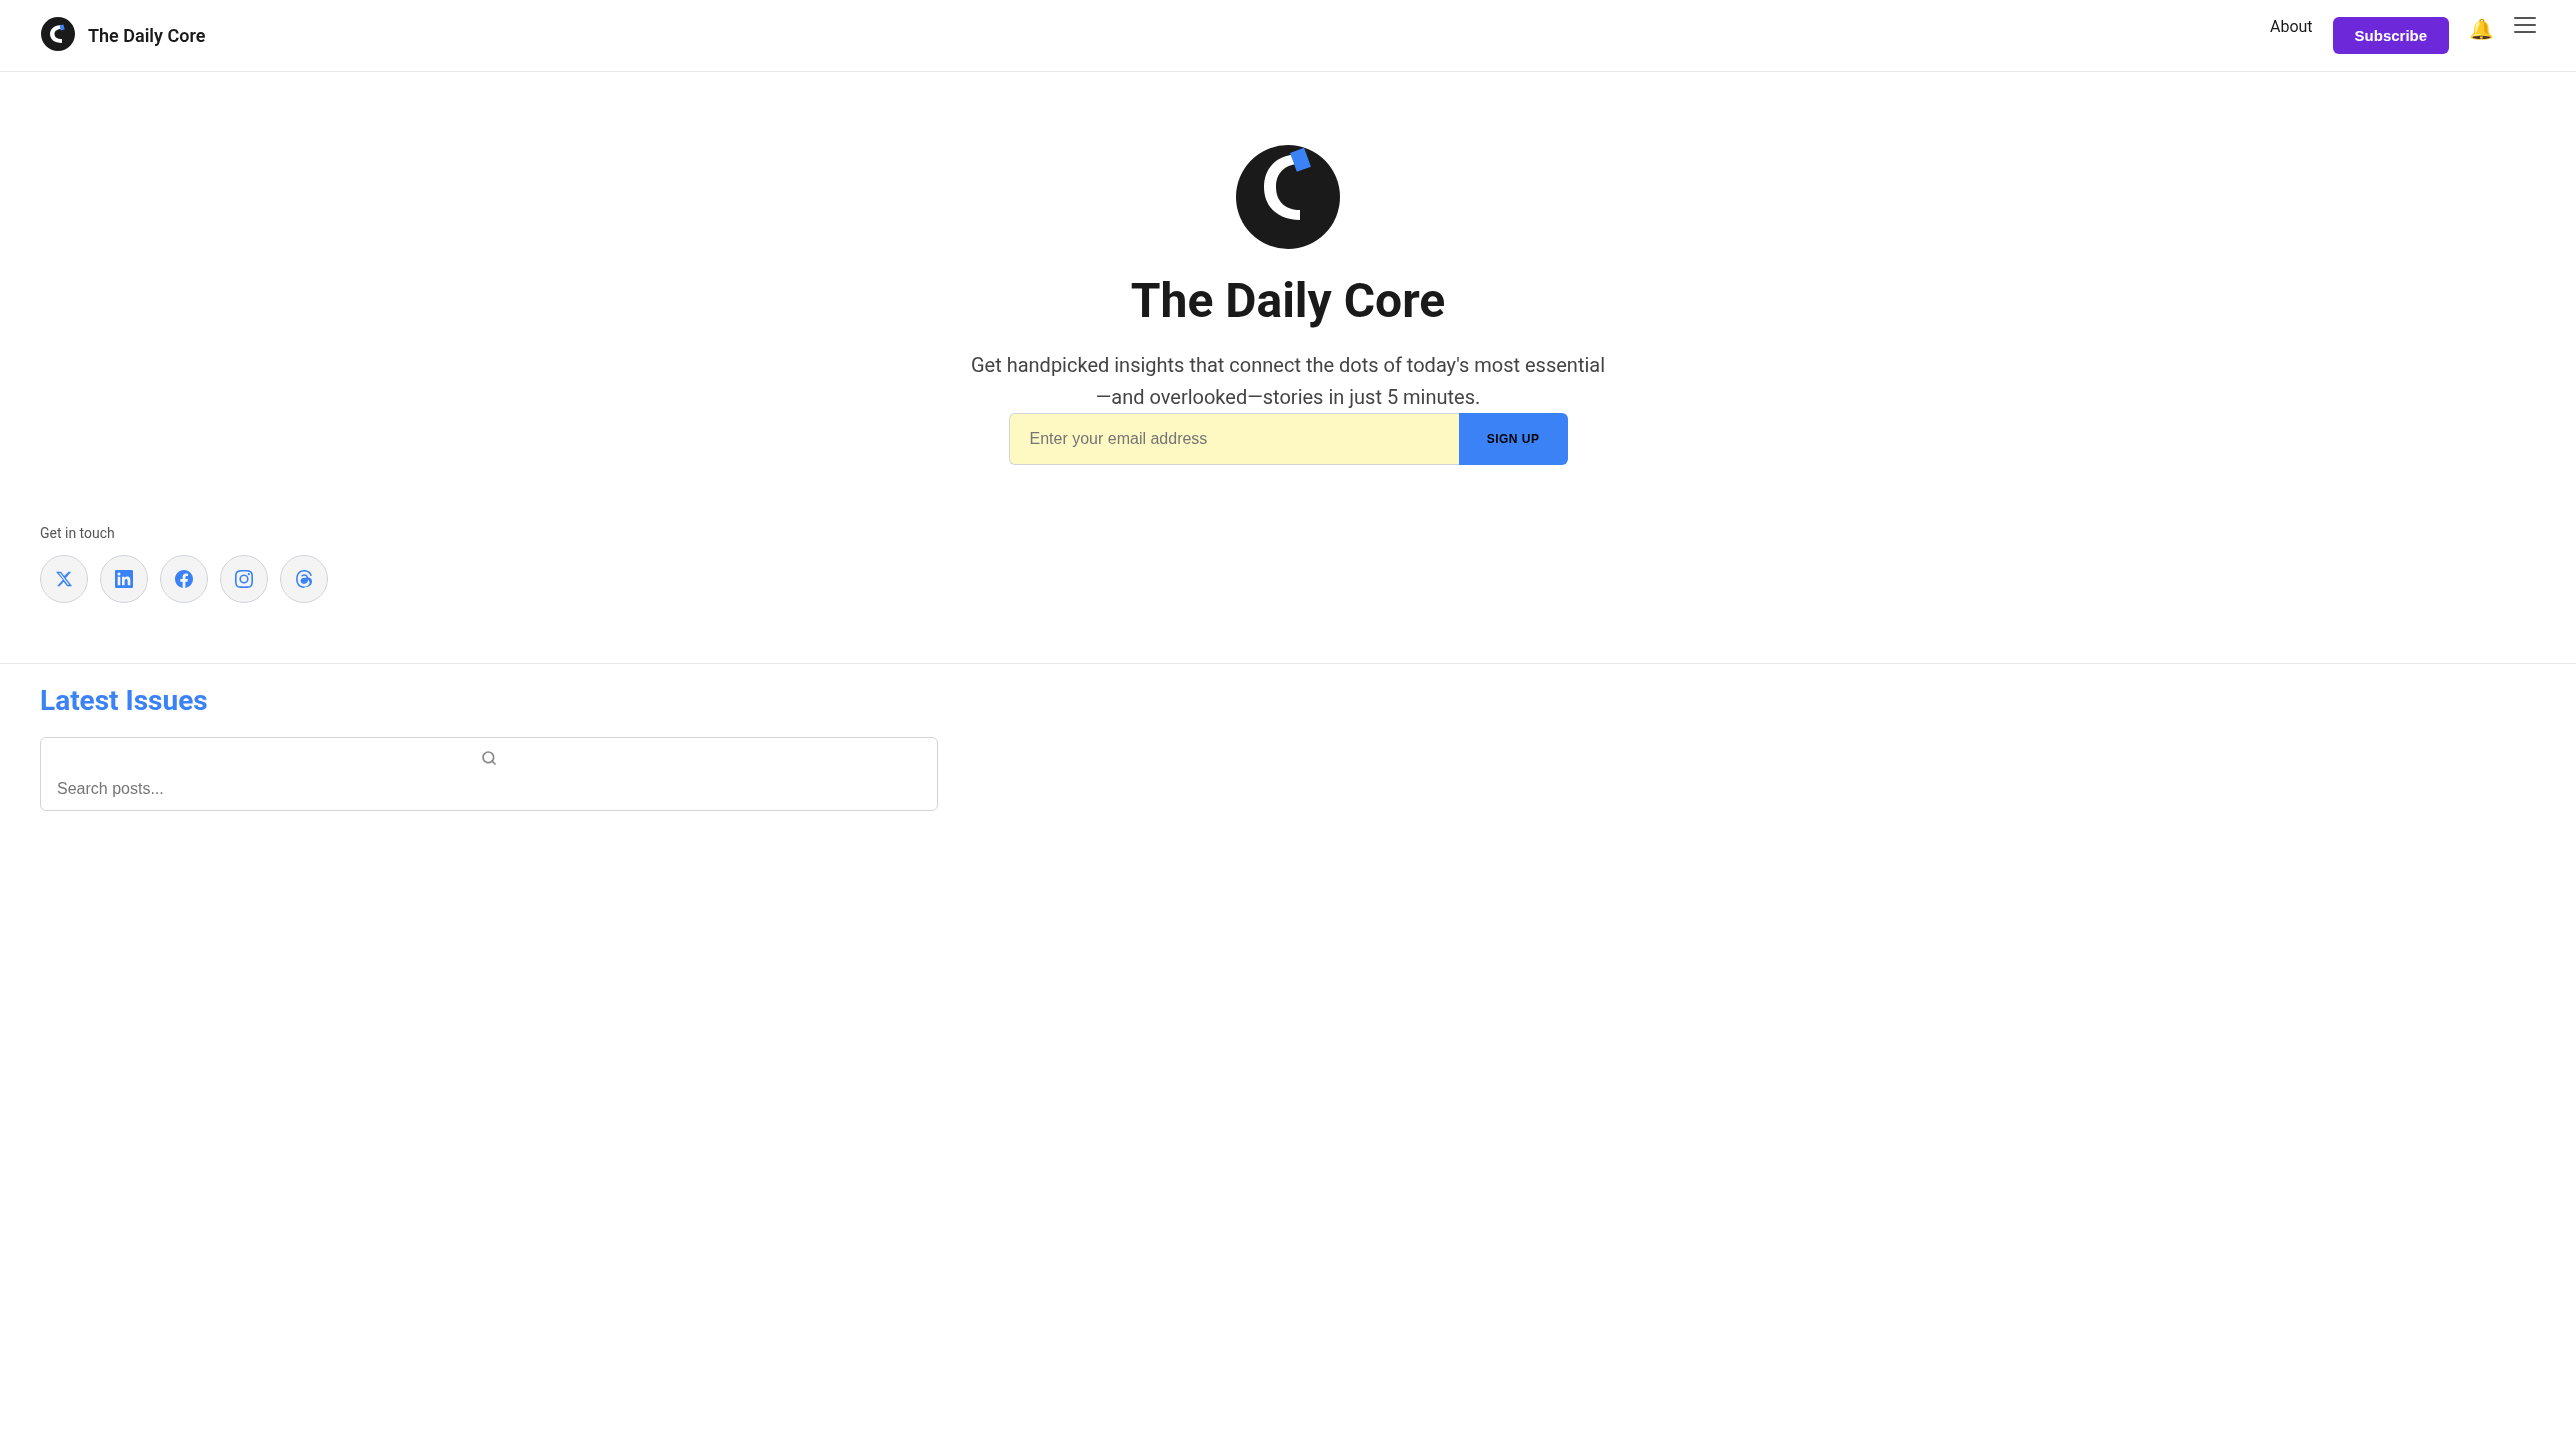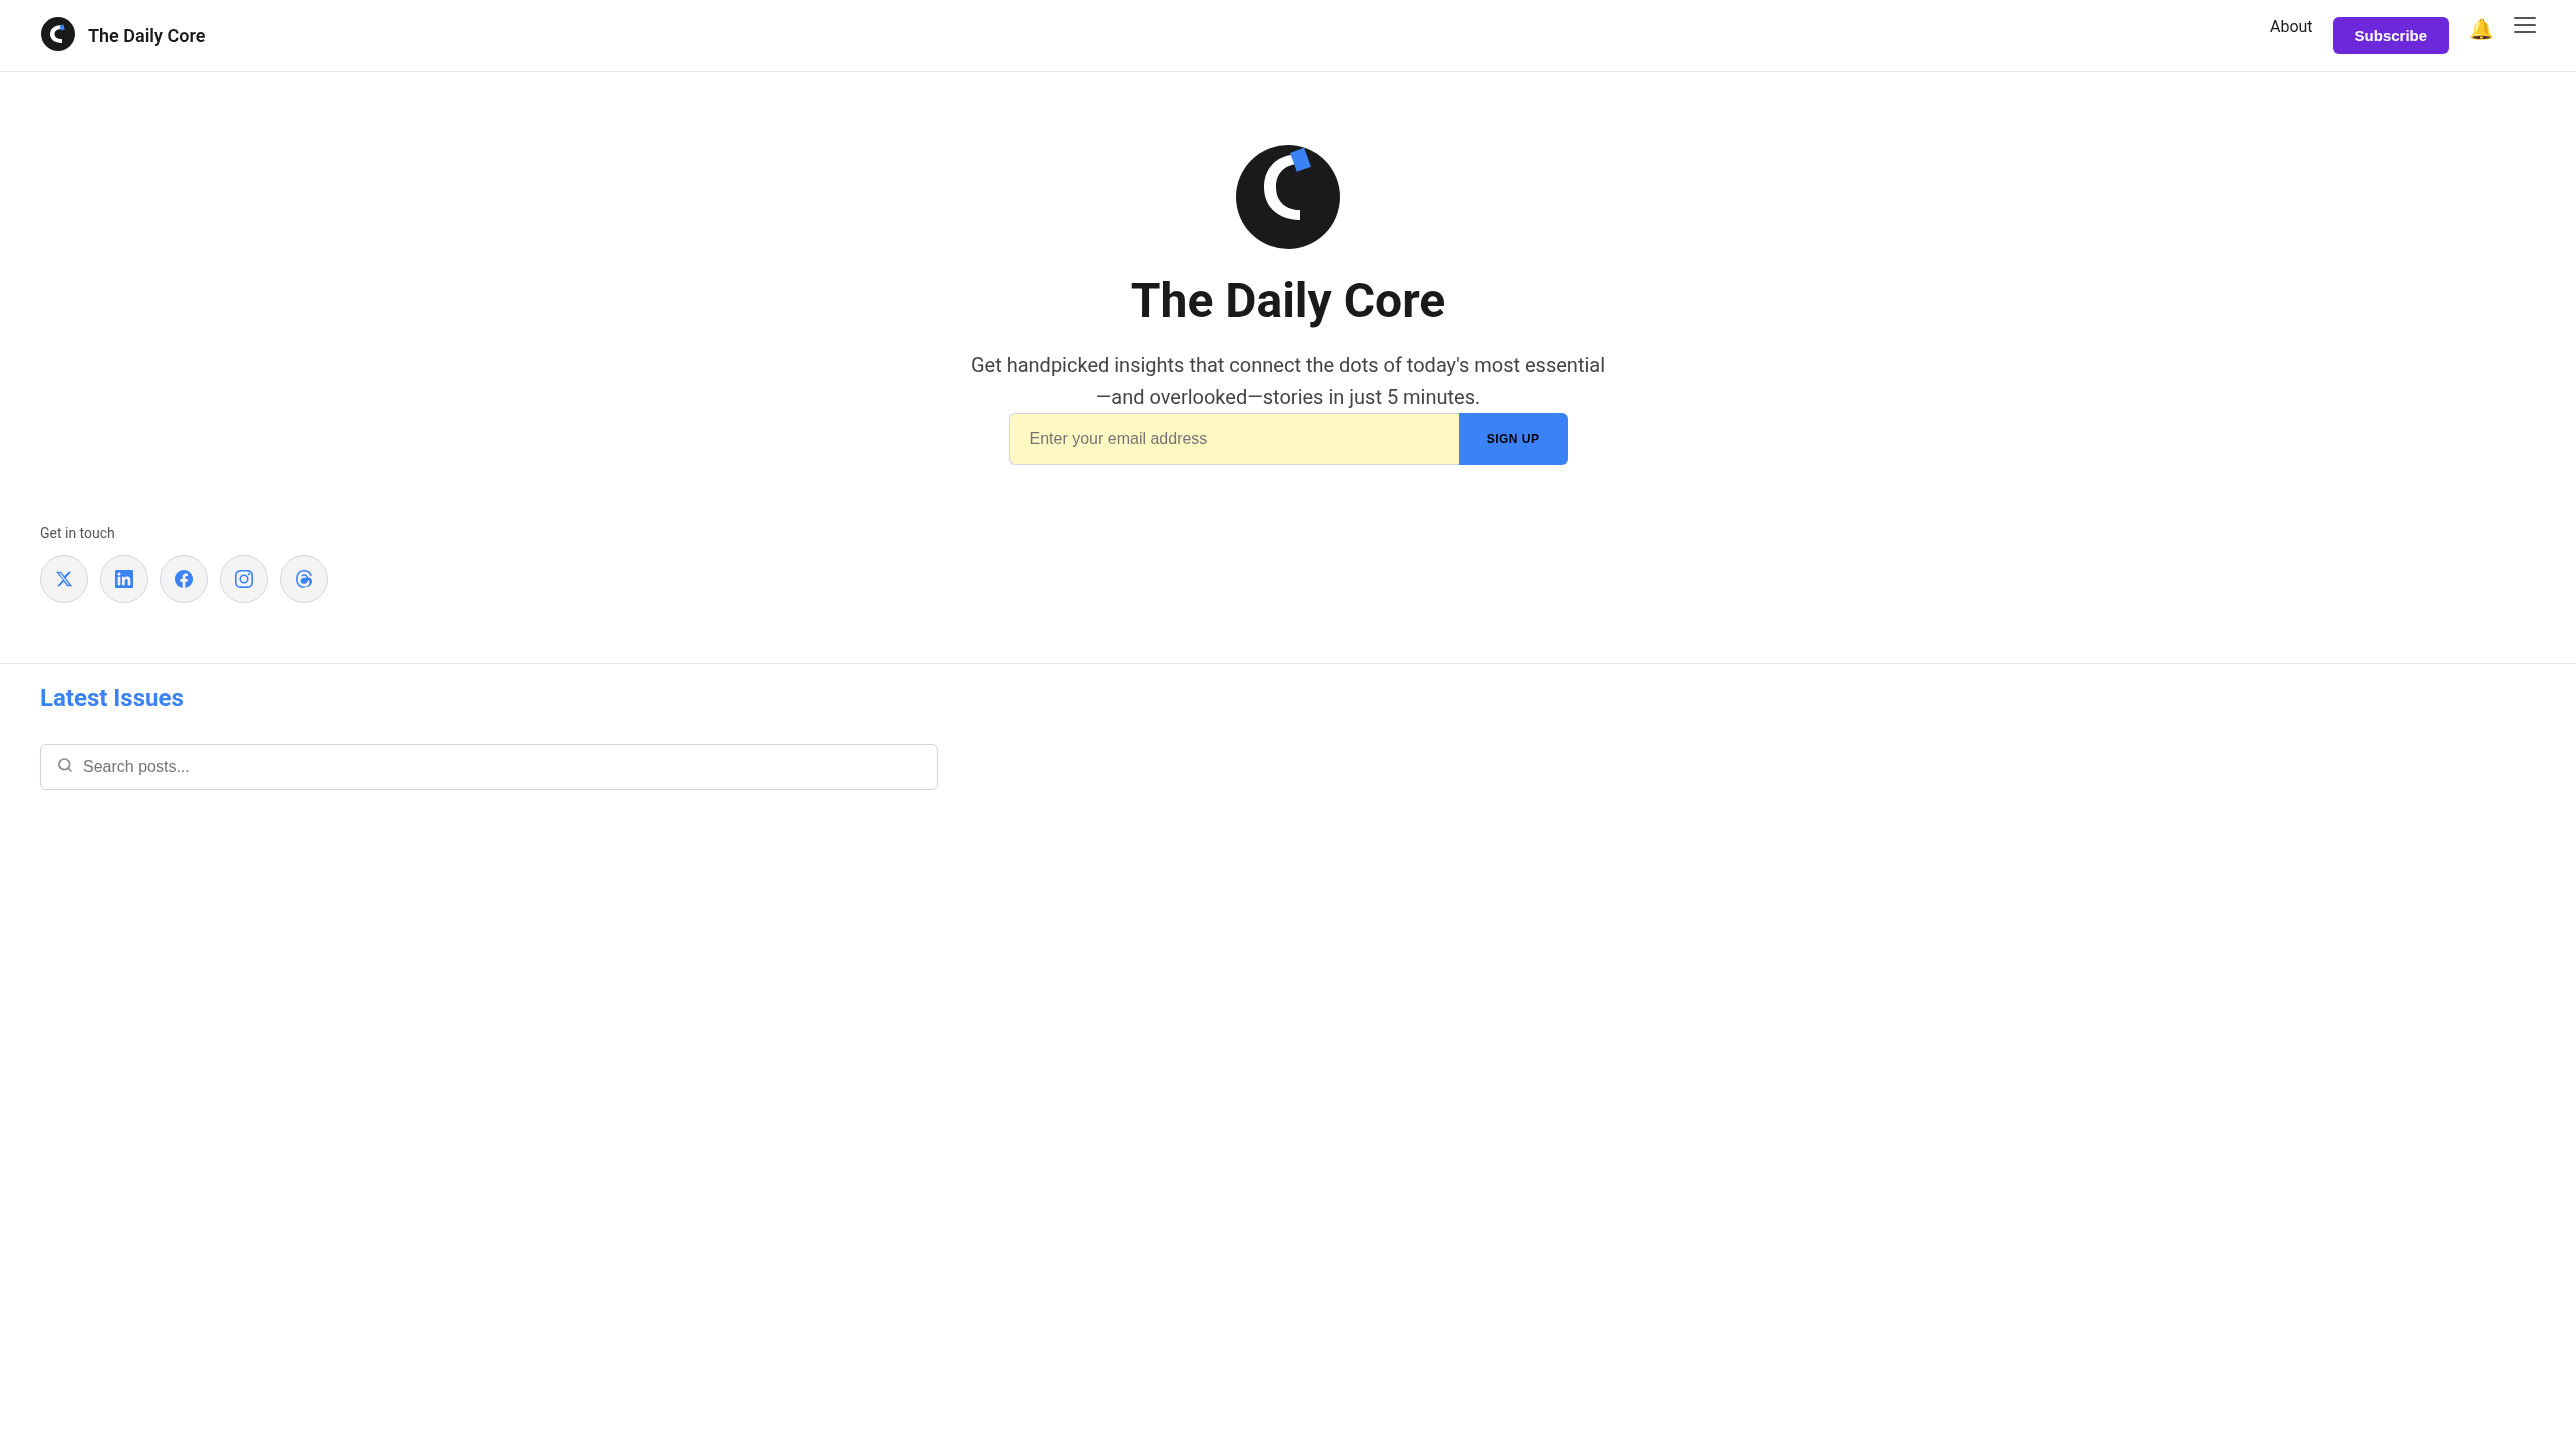--- a/index.html
+++ b/index.html
@@ -182,35 +182,36 @@
     }
 
     
     .latest-section {
       padding: 20px 40px 40px;
       border-top: 1px solid #e8e8e8;
       margin-top: 20px;
     }
 
     .latest-title {
-      font-size: 24px;
+      font-size: 28px;
       font-weight: 700;
       color: #3b82f6;
-      margin-bottom: 32px;
+      margin-bottom: 20px;
     }
 
     .search-bar {
       display: flex;
       align-items: center;
       border: 1.5px solid #d1d5db;
       border-radius: 6px;
       padding: 12px 16px;
       gap: 10px;
       background: #fff;
       max-width: 898px;
+      flex-direction: column;
     }
 
     .search-icon-wrap {
       color: #888;
       font-size: 16px;
     }
 
     .search-input {
       border: none;
       outline: none;

